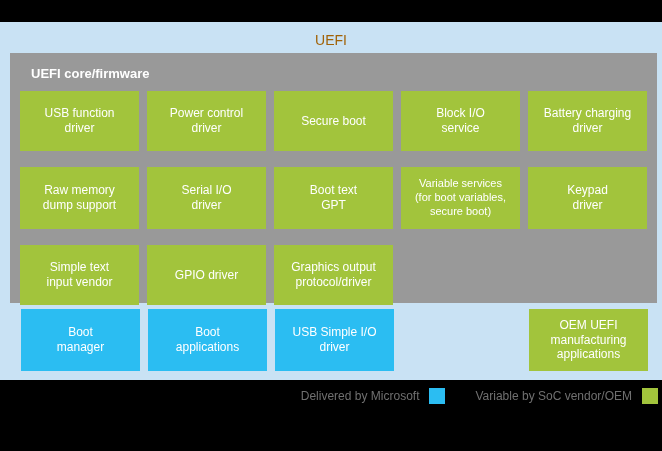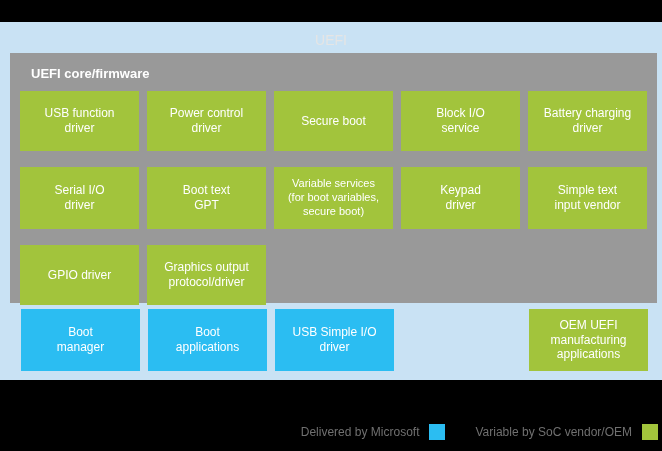--- a/index.html
+++ b/index.html
@@ -10,21 +10,21 @@
     font-family: "Liberation Sans", sans-serif;
   }
   .panel {
     position: absolute; left: 0; top: 22px;
     width: 662px; height: 358px;
     background: #c9e2f4;
   }
   .title {
     position: absolute; left: 0; top: 32px; width: 662px;
     text-align: center;
-    font-size: 14px; color: #e5e5e5;
+    font-size: 14px; color: #a16207;
   }
   .core {
     position: absolute; left: 10px; top: 53px;
     width: 647px; height: 250px;
     box-sizing: border-box;
     padding: 12px 10px 0 10px;
     background: #999999;
   }
   .core-label {
     font-size: 13px; font-weight: bold; color: #ffffff;
@@ -54,21 +54,21 @@
     grid-template-columns: repeat(5, 119px);
     grid-template-rows: 62px;
     column-gap: 8px;
   }
   .box.ms { background: #2bbdf2; }
   .box.oem { background: #a2c43c; grid-column: 5; }
   .legend {
     position: absolute; top: 388px; right: 4px;
     display: flex; align-items: center;
     gap: 30px;
-    font-size: 12px; color: #707070; margin-top: 36px;
+    font-size: 12px; color: #707070;
   }
   .legend-item { display: flex; align-items: center; gap: 10px; }
   .swatch { width: 16px; height: 16px; flex: 0 0 auto; }
   .swatch.ms-color { background: #2bbdf2; }
   .swatch.oem-color { background: #a2c43c; }
 </style>
 </head>
 <body>
 
 <div class="panel"></div>
@@ -80,20 +80,22 @@
   <div class="grid">
     <div class="box">USB function
 driver</div>
     <div class="box">Power control
 driver</div>
     <div class="box">Secure boot</div>
     <div class="box">Block I/O
 service</div>
     <div class="box">Battery charging
 driver</div>
+    <div class="box">Raw memory
+dump support</div>
     <div class="box">Serial I/O
 driver</div>
     <div class="box">Boot text
 GPT</div>
     <div class="box small">Variable services
 (for boot variables,
 secure boot)</div>
     <div class="box">Keypad
 driver</div>
     <div class="box">Simple text

